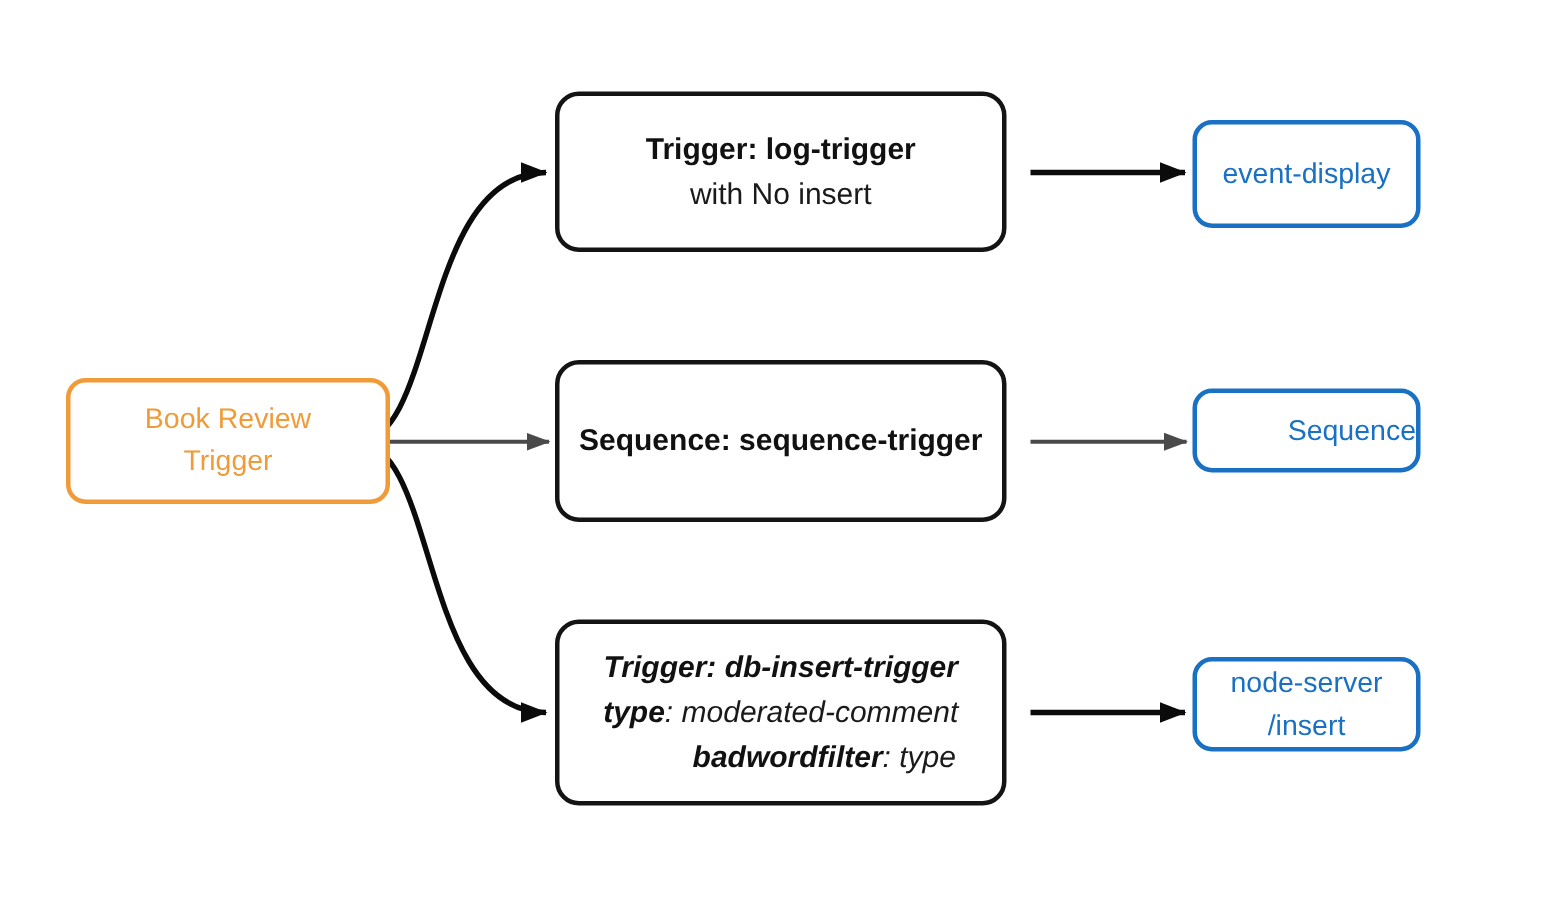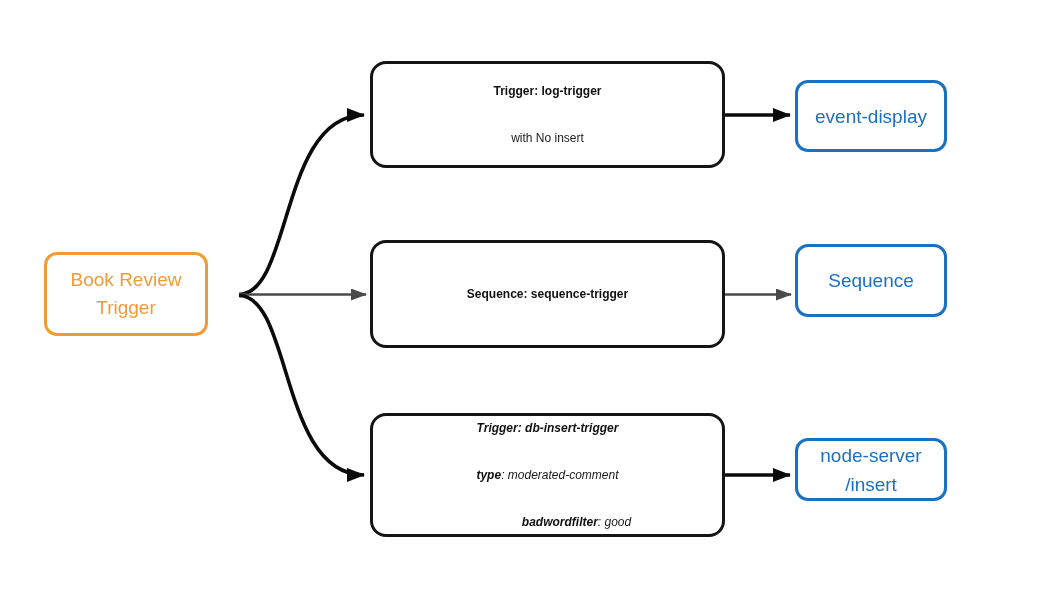--- a/index.html
+++ b/index.html
@@ -27,47 +27,47 @@
 
   .node{
     position:absolute;
     display:flex;flex-direction:column;
     align-items:center;justify-content:center;
     text-align:center;
     background:var(--background);
     box-sizing:border-box;
   }
   .node.broker{
-    left:44px;top:252px;width:164px;height:84px;
+    left:44px;top:252px;width:216px;height:84px;
     border:3px solid var(--broker-orange);
     border-radius:13px;
     color:var(--broker-orange);
     font-size:19px;line-height:28px;
   }
   .node.trigger{
-    left:370px;width:355px;
+    left:370px;width:301px;
     border:3.5px solid var(--trigger-black);
     border-radius:16px;
     color:#1A1A1A;
-    font-size:12px;line-height:30px;gap:17px;
+    font-size:20px;line-height:30px;
   }
   .node.trigger .line b{font-weight:700;color:#111;}
   .node.trigger .line.indent{padding-left:58px;}
   #trigger-log{top:61px;height:107px;}
   #trigger-sequence{top:240px;height:108px;}
   #trigger-db{top:413px;height:124px;font-style:italic;}
   .node.sink{
     left:795px;width:152px;
     border:3px solid var(--sink-blue);
     border-radius:13px;
     color:var(--sink-blue);
     font-size:19px;line-height:29px;
   }
   #sink-event-display{top:80px;height:72px;}
-  #sink-sequence{top:244px;height:73px;}
+  #sink-sequence{top:259px;height:56px;align-items:flex-end;}
   #sink-node-server{top:438px;height:63px;}
 </style>
 </head>
 <body>
 
 <div class="canvas">
 
   <svg class="edges" viewBox="0 0 1043 613">
     <defs>
       <marker id="mk-black" markerUnits="userSpaceOnUse" markerWidth="20" markerHeight="16" refX="17" refY="7" orient="auto">
@@ -95,21 +95,21 @@
     <div class="line">with No insert</div>
   </div>
 
   <div class="node trigger" id="trigger-sequence">
     <div class="line"><b>Sequence: sequence-trigger</b></div>
   </div>
 
   <div class="node trigger" id="trigger-db">
     <div class="line"><b>Trigger: db-insert-trigger</b></div>
     <div class="line"><b>type</b><span>: moderated-comment</span></div>
-    <div class="line indent"><b>badwordfilter</b><span>: good</span></div>
+    <div class="line indent"><b>badwordfilter</b><span>: type</span></div>
   </div>
 
   <div class="node sink" id="sink-event-display">
     <div>event-display</div>
   </div>
 
   <div class="node sink" id="sink-sequence">
     <div>Sequence</div>
   </div>
 

